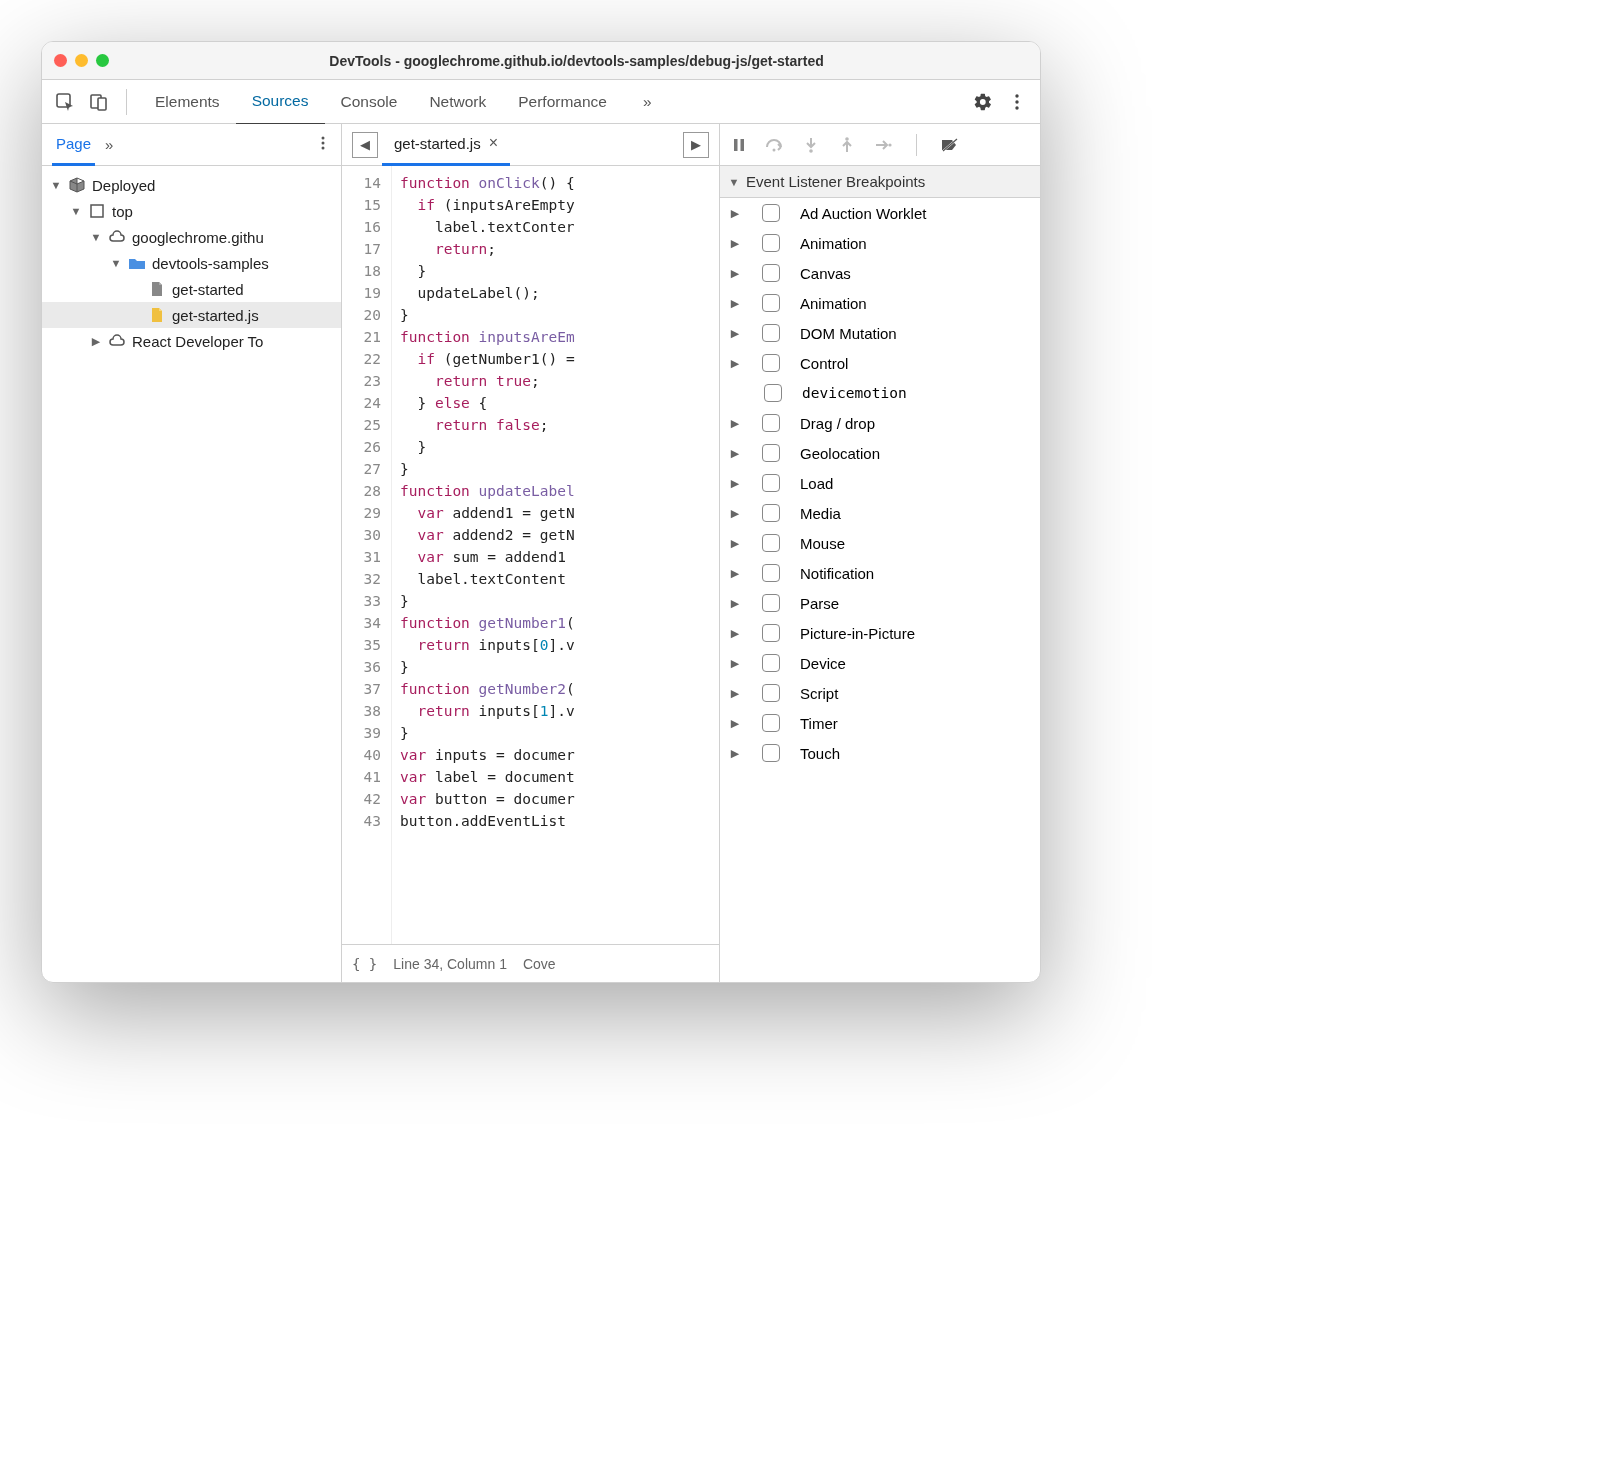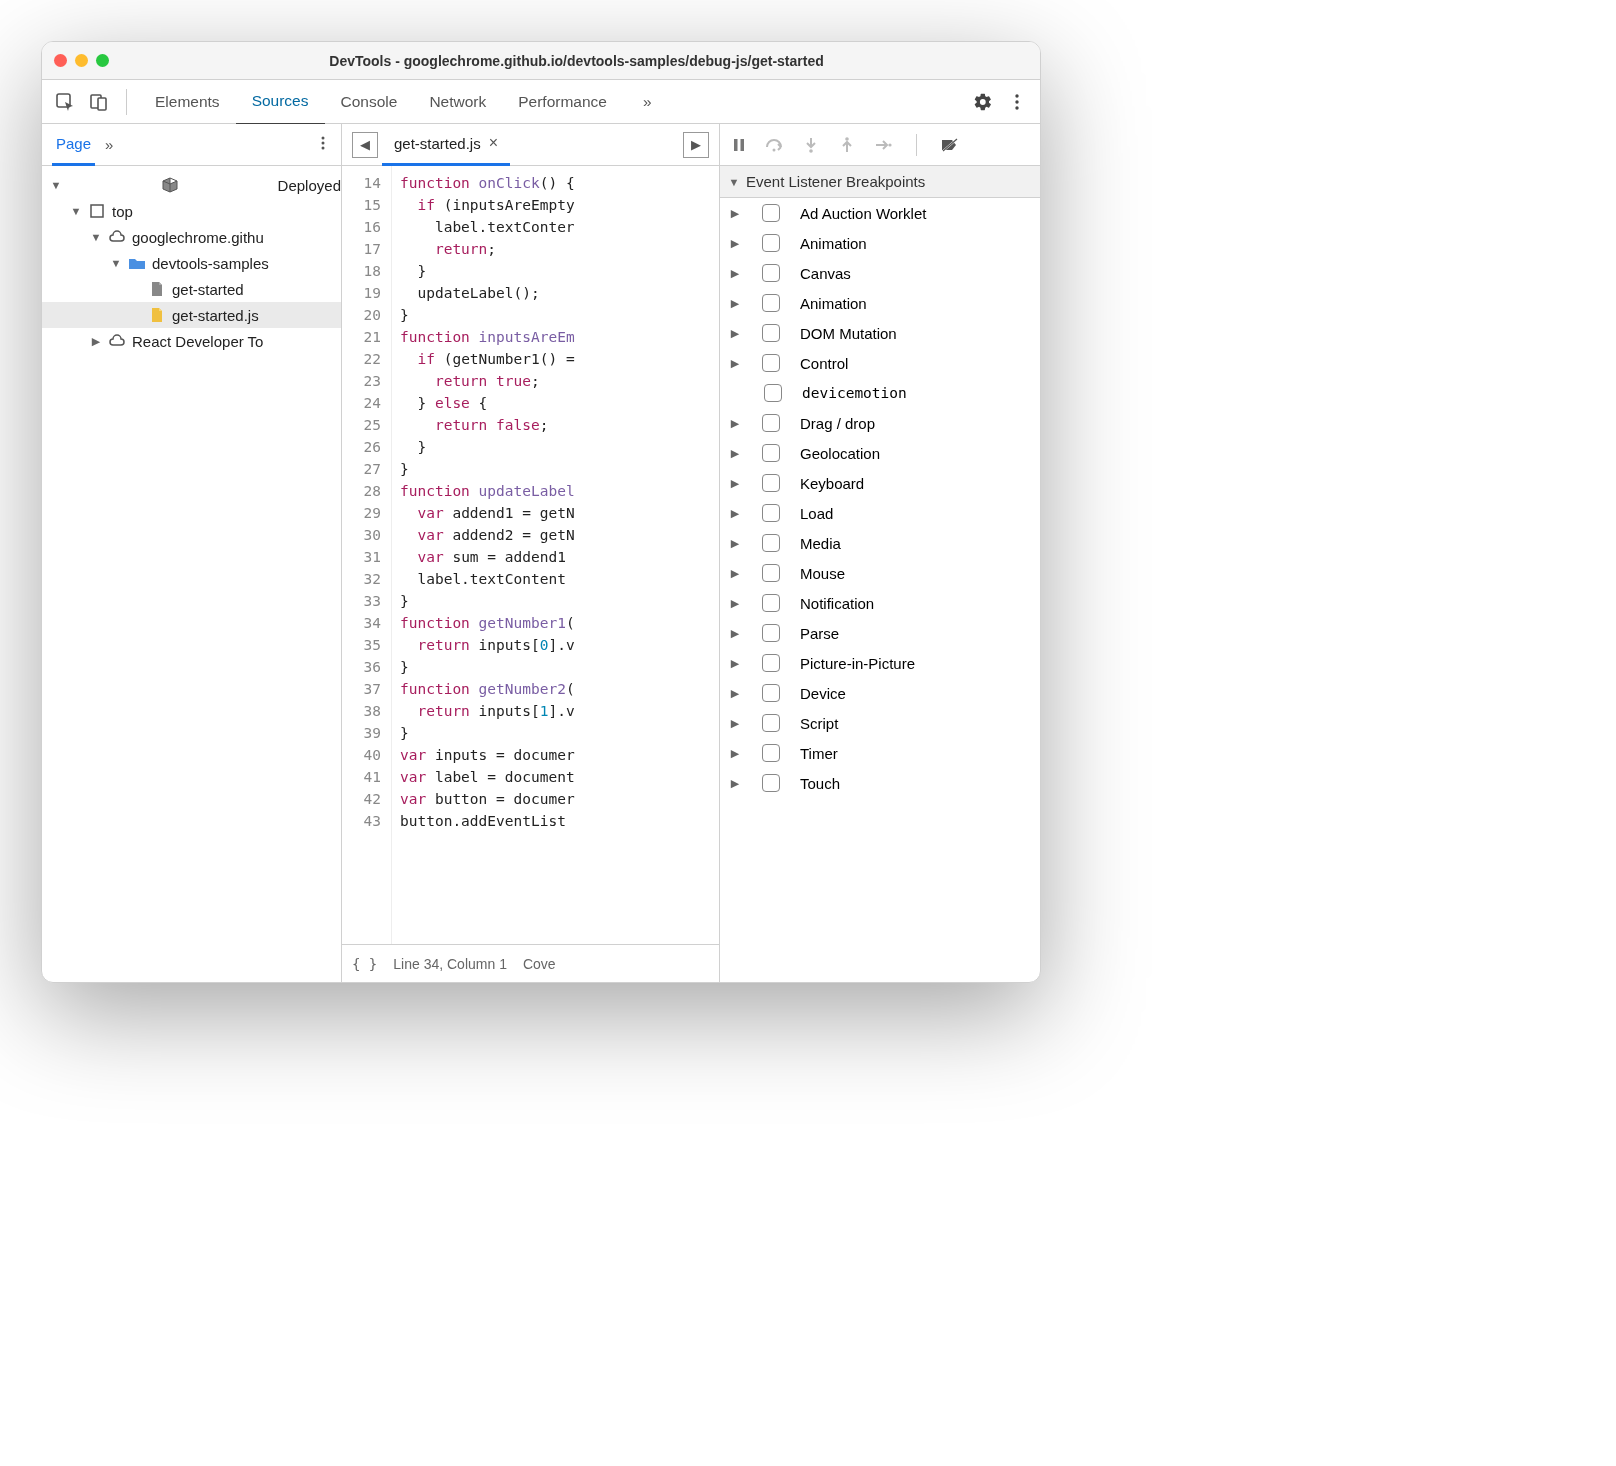--- a/index.html
+++ b/index.html
@@ -114,21 +114,21 @@
   height: 26px;
   padding-left: 6px;
   gap: 6px;
 }
 .tree-row.selected { background: #eaeaea; }
 .tri { width: 12px; display: inline-flex; justify-content: center; color: #666; font-size: 11px; }
 .tri.down::before { content: "▼"; }
 .tri.right::before { content: "▶"; }
 .tri.none::before { content: ""; }
 .node-icon { width: 18px; height: 18px; display: inline-flex; align-items: center; justify-content: center; }
-.indent-0 { padding-left: 8px; justify-content: space-between; }
+.indent-0 { padding-left: 8px; }
 .indent-1 { padding-left: 28px; }
 .indent-2 { padding-left: 48px; }
 .indent-3 { padding-left: 68px; }
 .indent-4 { padding-left: 88px; }
 
 
 .editor-panel {
   flex: 1;
   display: flex;
   flex-direction: column;
@@ -533,25 +533,20 @@
               <span>Drag / drop</span>
             </div>
             <div class="bp-row">
               <span class="tri right"></span>
               <span class="bp-checkbox "></span>
               <span>Geolocation</span>
             </div>
             <div class="bp-row">
               <span class="tri right"></span>
               <span class="bp-checkbox "></span>
-              <span>Keyboard</span>
-            </div>
-            <div class="bp-row">
-              <span class="tri right"></span>
-              <span class="bp-checkbox "></span>
               <span>Load</span>
             </div>
             <div class="bp-row">
               <span class="tri right"></span>
               <span class="bp-checkbox "></span>
               <span>Media</span>
             </div>
             <div class="bp-row">
               <span class="tri right"></span>
               <span class="bp-checkbox "></span>

